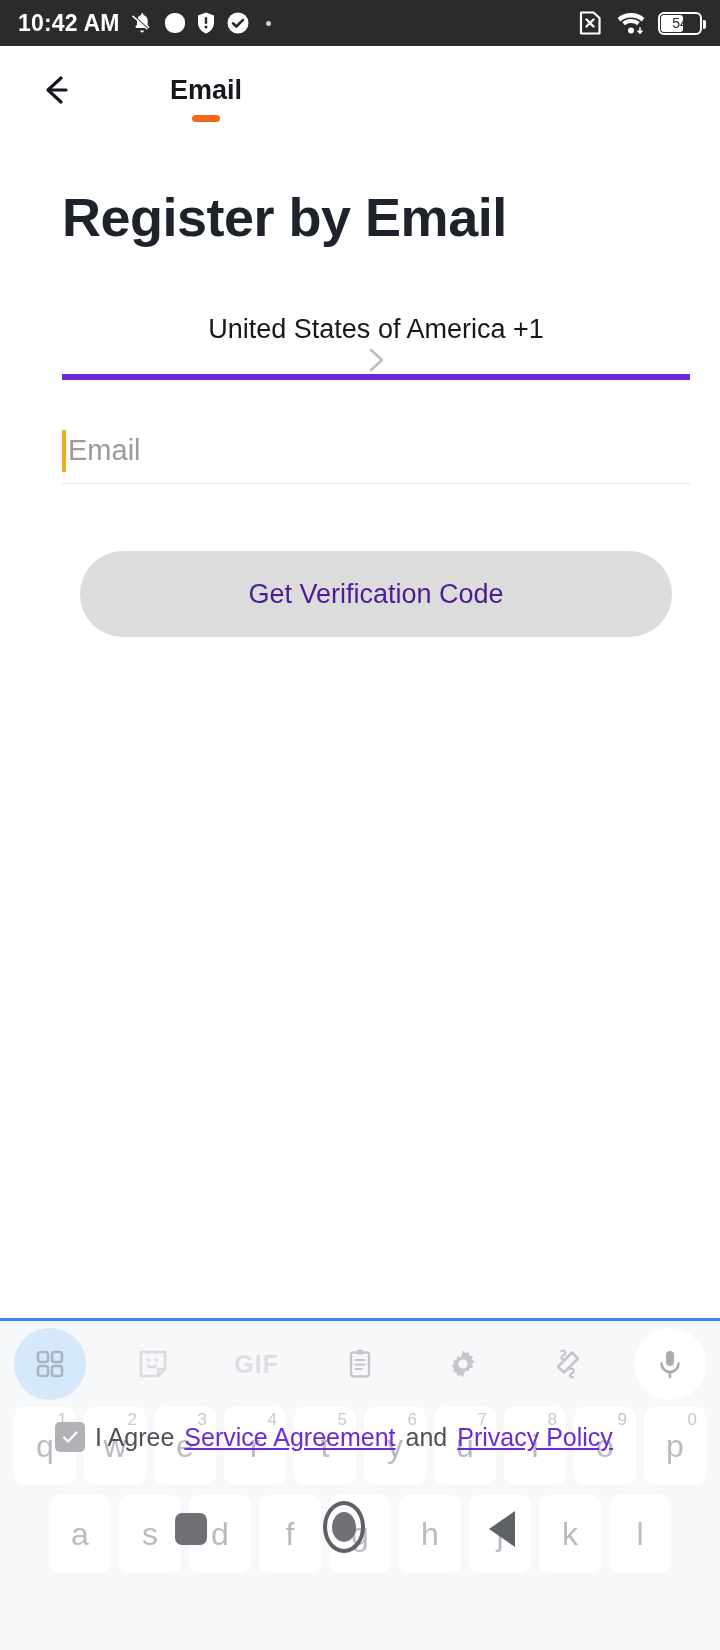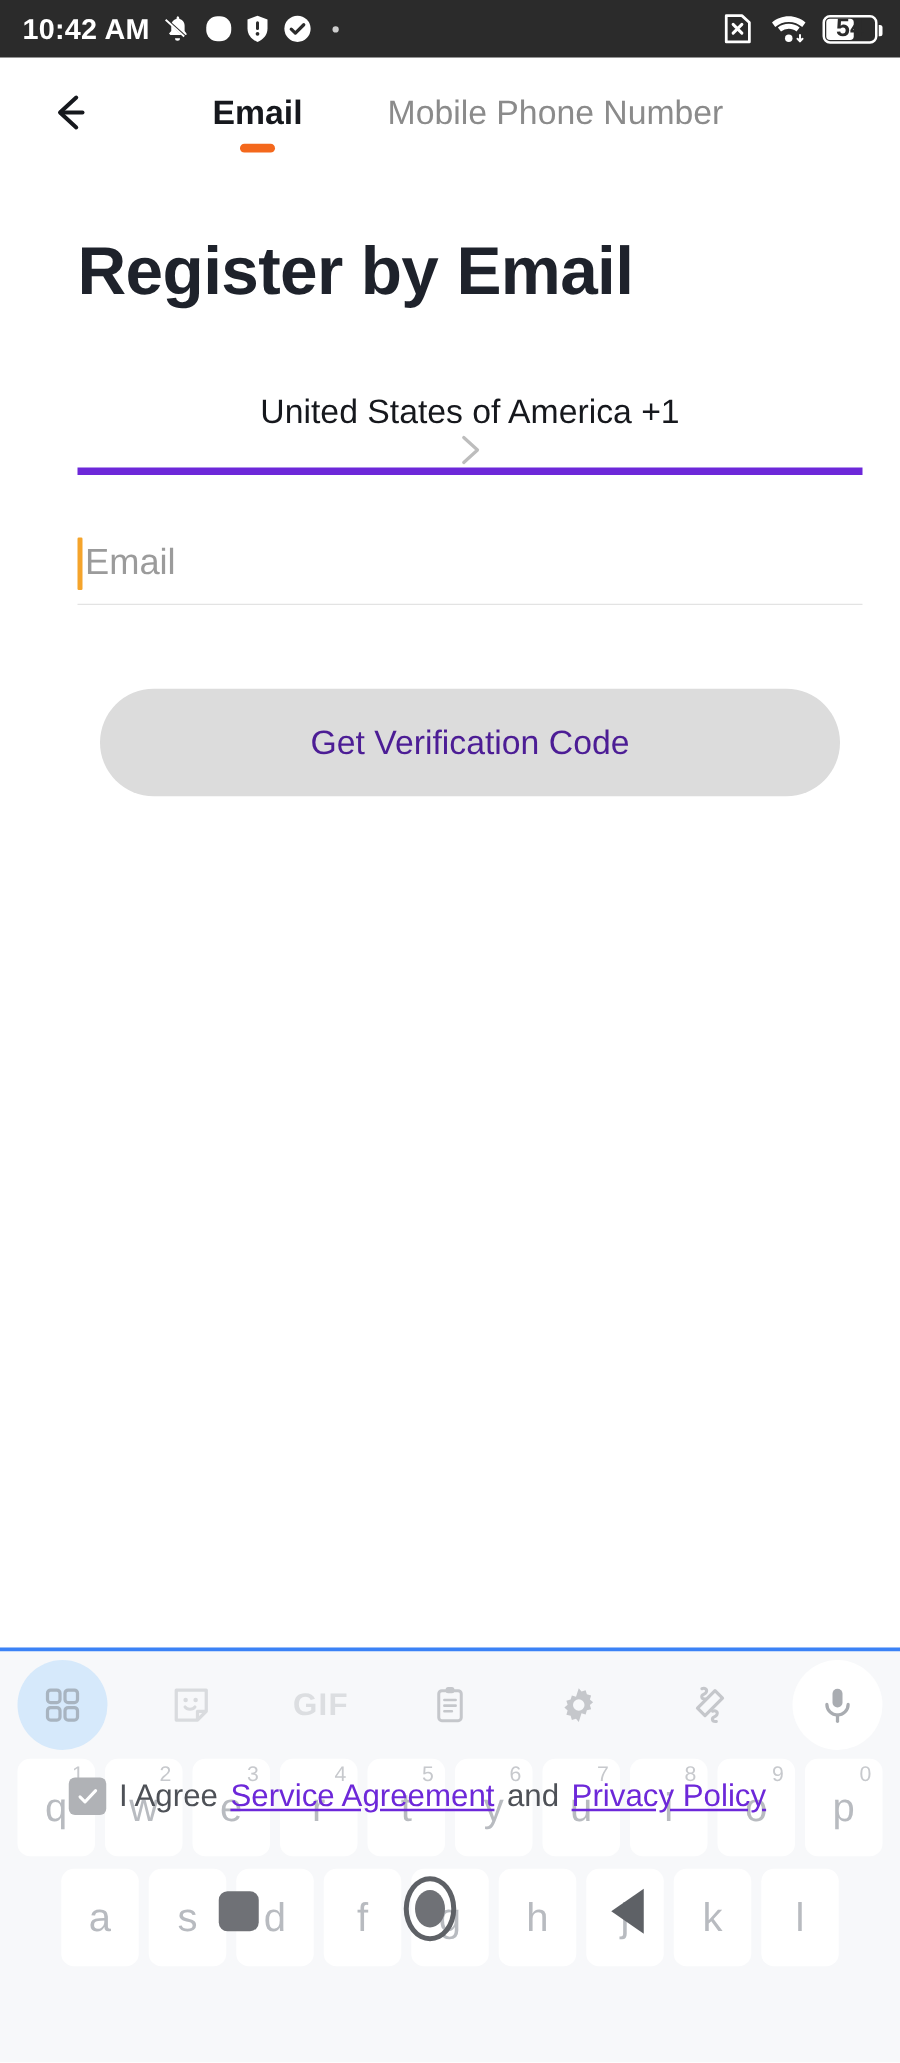--- a/index.html
+++ b/index.html
@@ -19,21 +19,21 @@
     padding: 0 18px;
   }
   .sb-left { display: flex; align-items: center; gap: 10px; }
   .sb-time { font-size: 23px; font-weight: 600; letter-spacing: .2px; }
   .sb-right { display: flex; align-items: center; gap: 12px; }
   .ic { display: inline-flex; align-items: center; justify-content: center; }
   .sb-dot { width: 5px; height: 5px; border-radius: 50%; background: #cfcfcf; margin-left: 6px;}
   .batt {
     position: relative; display: inline-flex; align-items: center; justify-content: center;
     width: 44px; height: 23px; border: 2px solid #fff; border-radius: 6px;
-    font-size: 20px; font-weight: 700; color: #2b2b2b; background: transparent;
+    font-size: 14px; font-weight: 400; color: #2b2b2b; background: transparent;
   }
   .batt .fill { position: absolute; left: 1px; top: 1px; bottom: 1px; width: 55%;
     background: #fff; border-radius: 3px; }
   .batt span { position: relative; z-index: 2; color: #2b2b2b; }
   .batt::after {
     content: ""; position: absolute; right: -6px; top: 6px;
     width: 3px; height: 9px; background: #fff; border-radius: 0 2px 2px 0;
   }
 
   
@@ -206,23 +206,20 @@
         <svg width="40" height="40" viewBox="0 0 40 40">
           <path d="M25 8 12 20l13 12" stroke="#16181d" stroke-width="3.2" fill="none" stroke-linecap="round" stroke-linejoin="round"></path>
           <path d="M12.5 20H30" stroke="#16181d" stroke-width="3.2" stroke-linecap="round"></path>
         </svg>
       </span>
     </div>
     <div class="tabs">
       <div class="tab active">
         <span>Email</span>
         <span class="tab-underline"></span>
-      </div>
-      <div class="tab">
-        <span>Mobile Phone Number</span>
       </div>
     </div>
   </div>
 
   <div class="content">
     <h1 class="page-title">Register by Email</h1>
 
     <div class="field-row">
       <span class="value">United States of America +1</span>
       <span class="chev">

